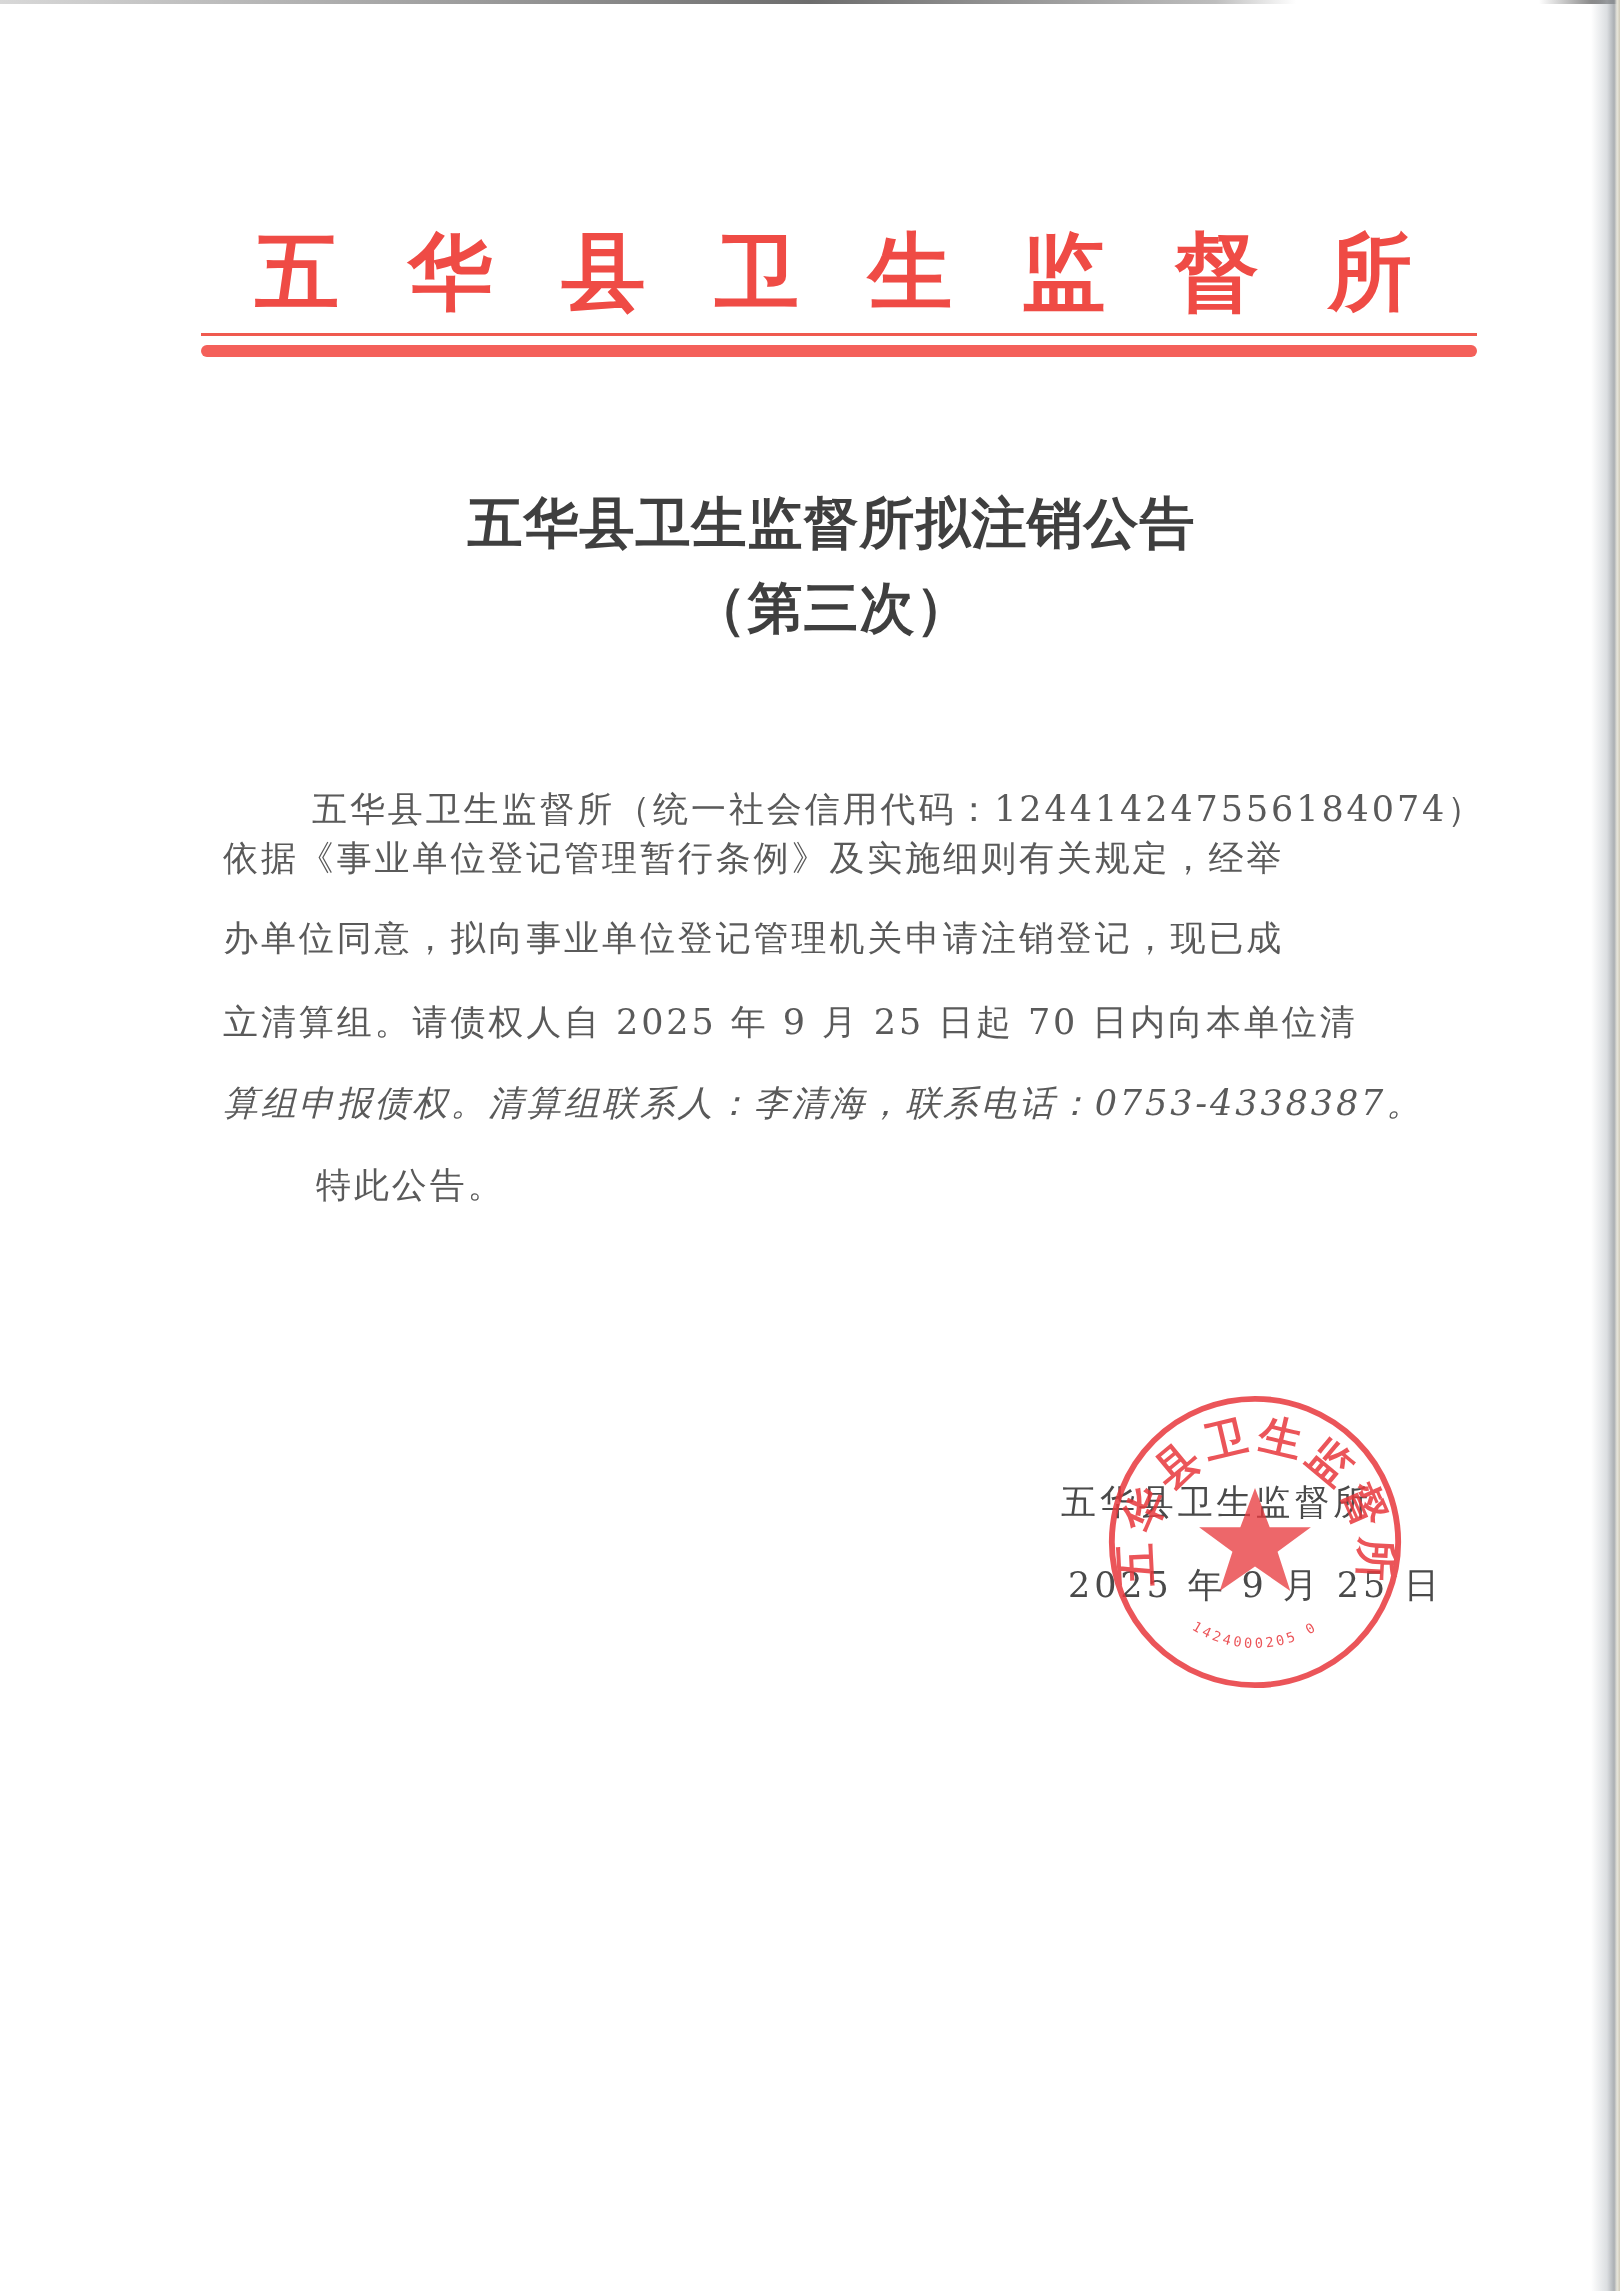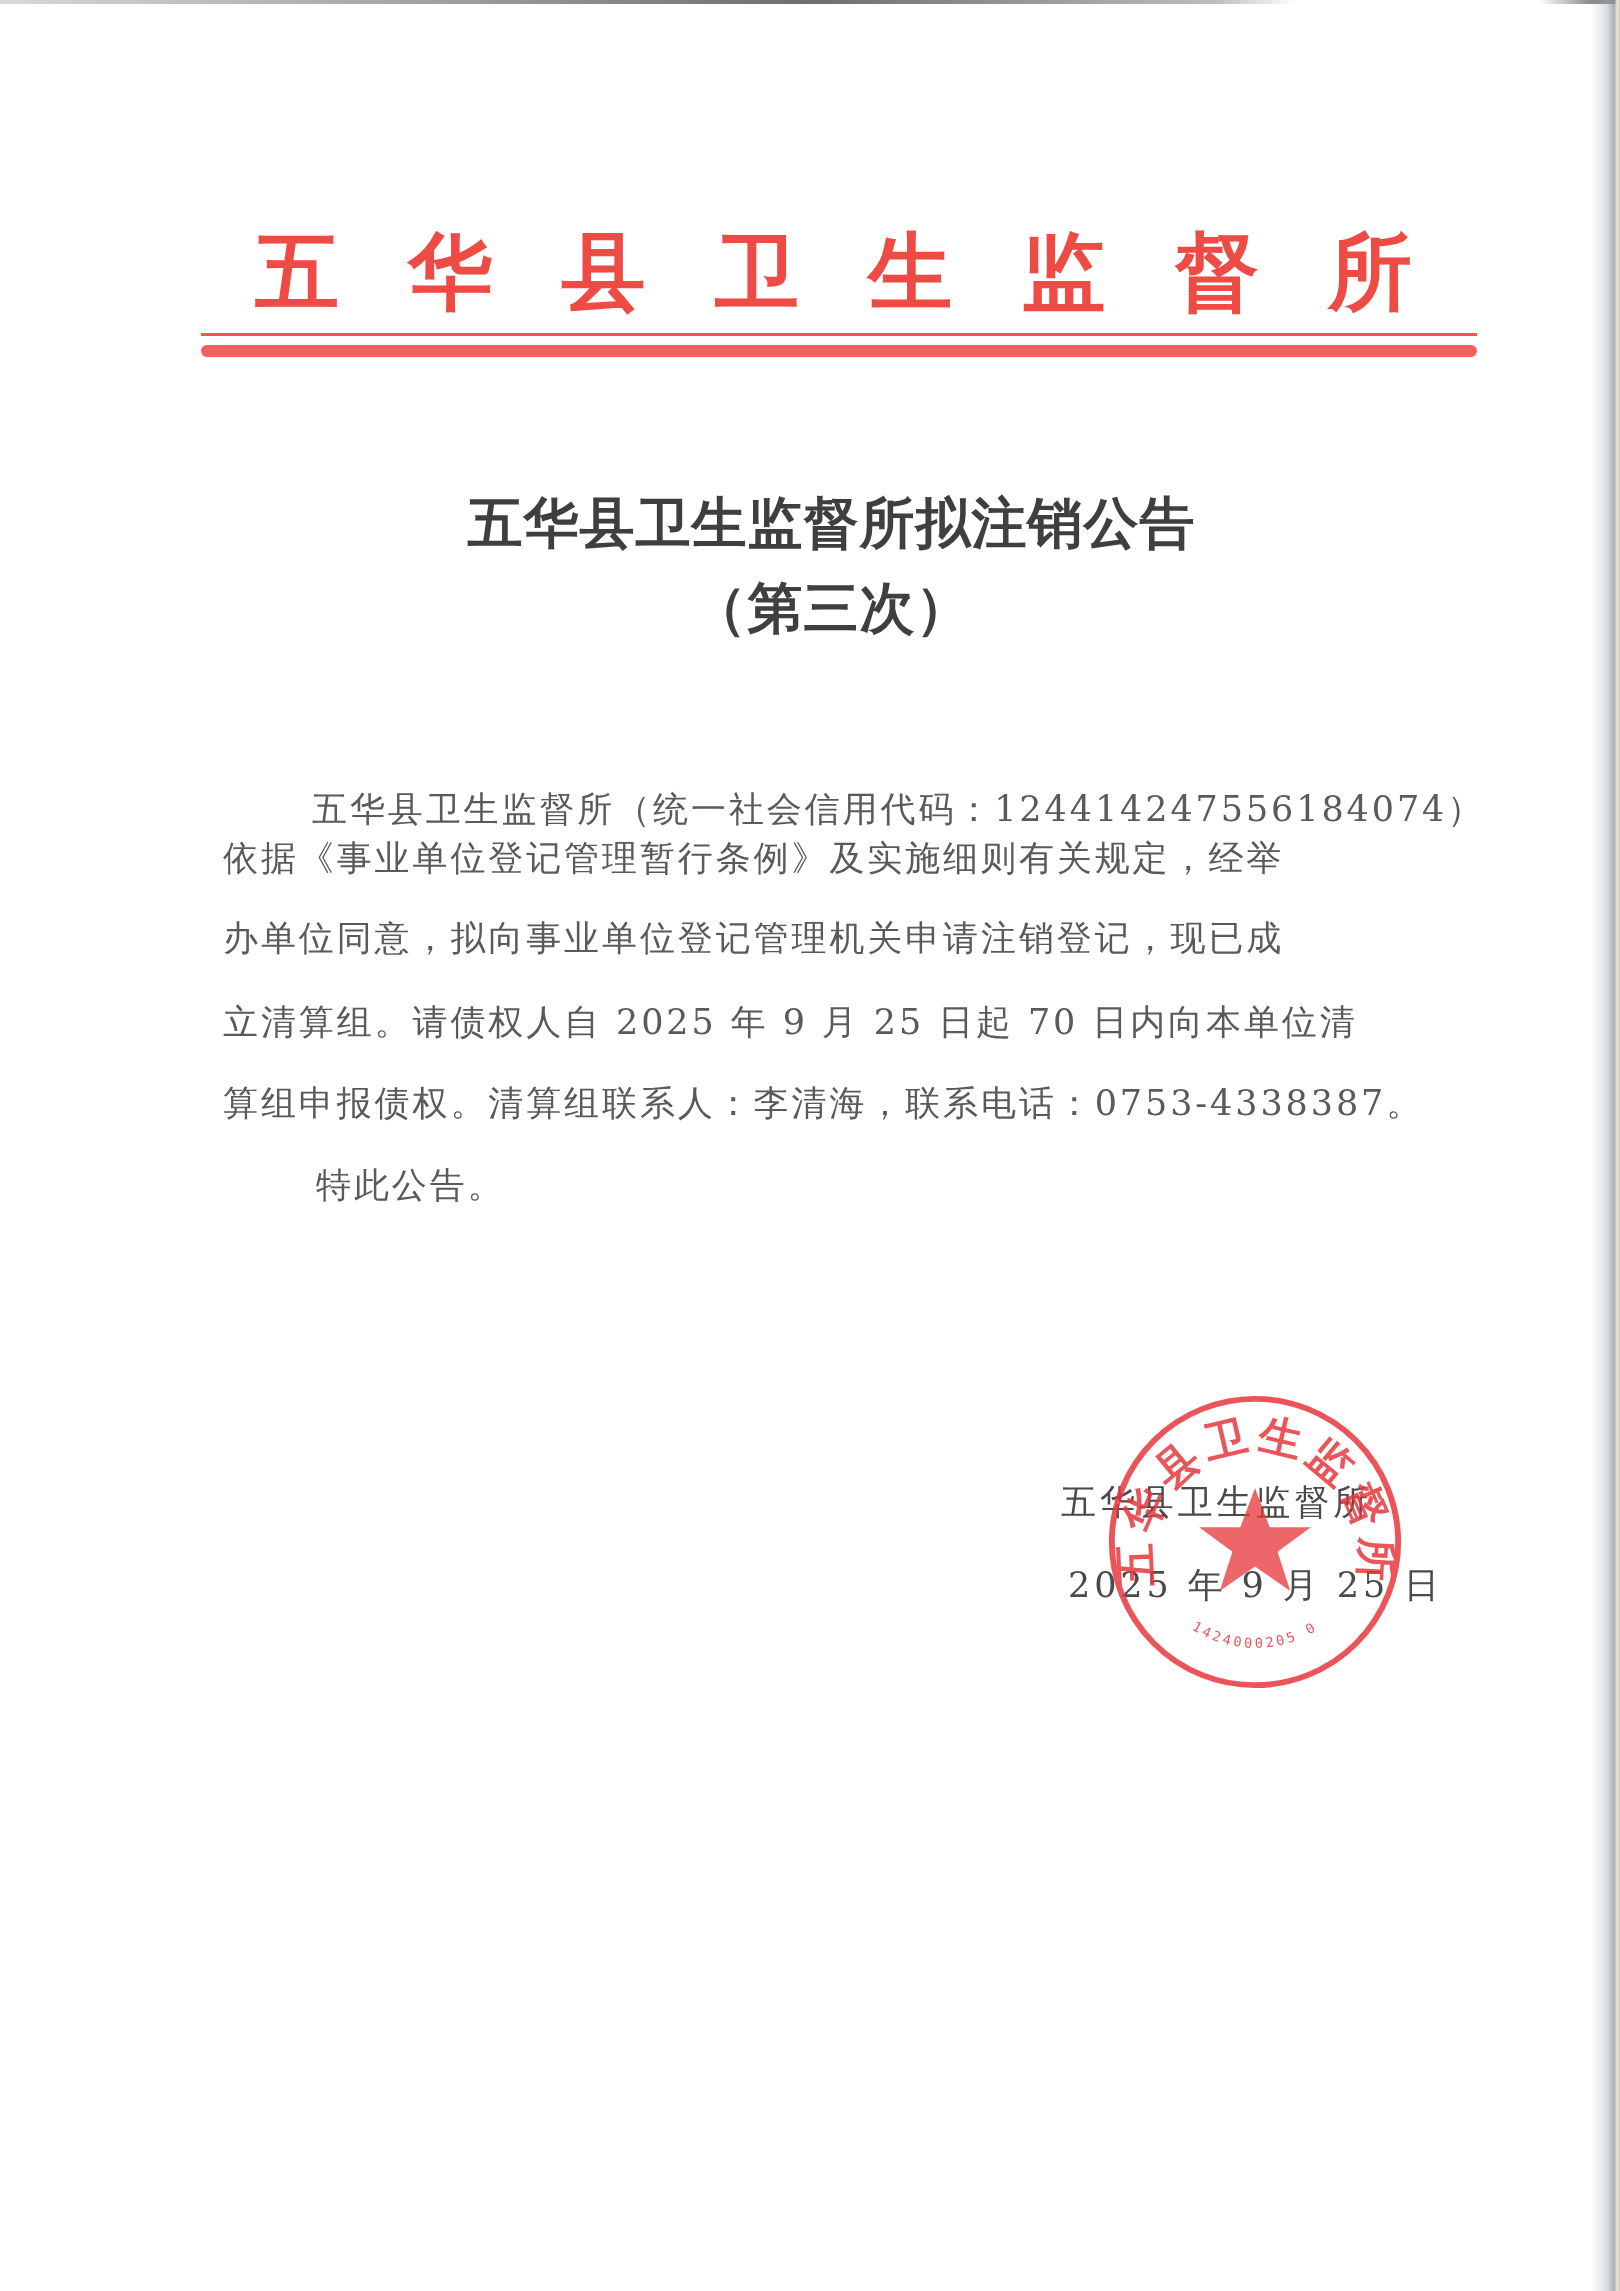--- a/index.html
+++ b/index.html
@@ -100,21 +100,21 @@
       font-family: "DejaVu Serif", serif;
       font-size: 35px;
       line-height: 1;
       white-space: nowrap;
       letter-spacing: 2.9px;
     }
     .l1 { top: 760px; left: 312px; margin-top: 32px; }
     .l2 { top: 841px; }
     .l3 { top: 921px; }
     .l4 { top: 1005px; }
-    .l5 { top: 1086px; }
+    .l5 { top: 1086px; font-style: italic; }
     .l6 { top: 1168px; left: 316px; }
 
     
     .sign {
       position: absolute;
       color: #4a4a4a;
       font-family: "DejaVu Serif", serif;
       font-size: 35px;
       line-height: 1;
       white-space: nowrap;

